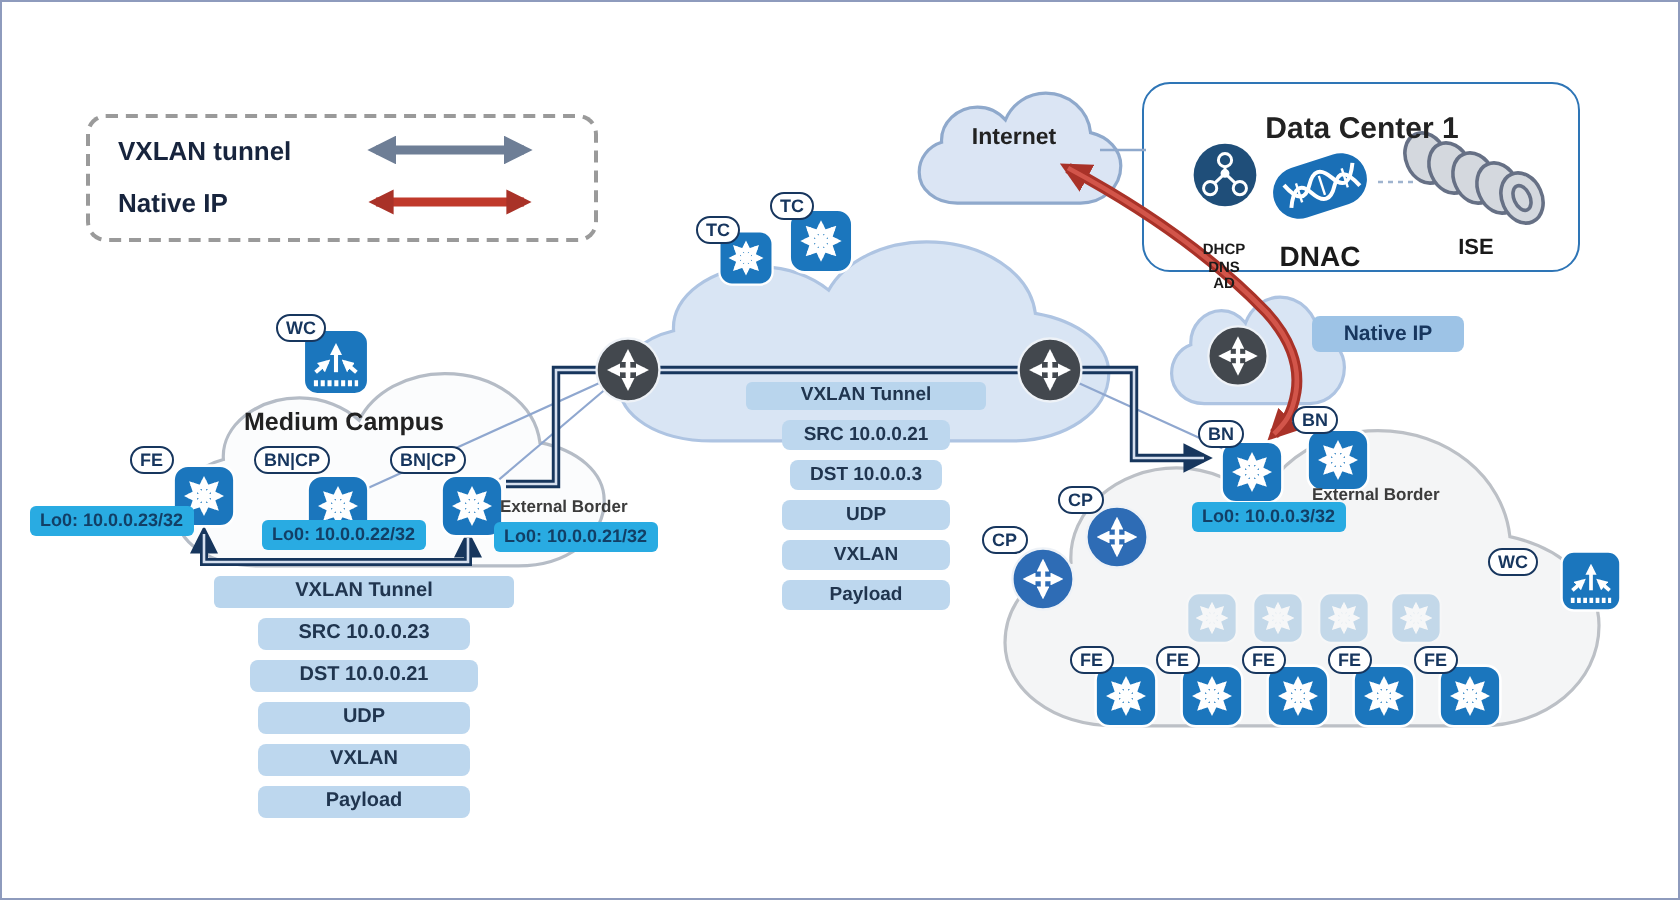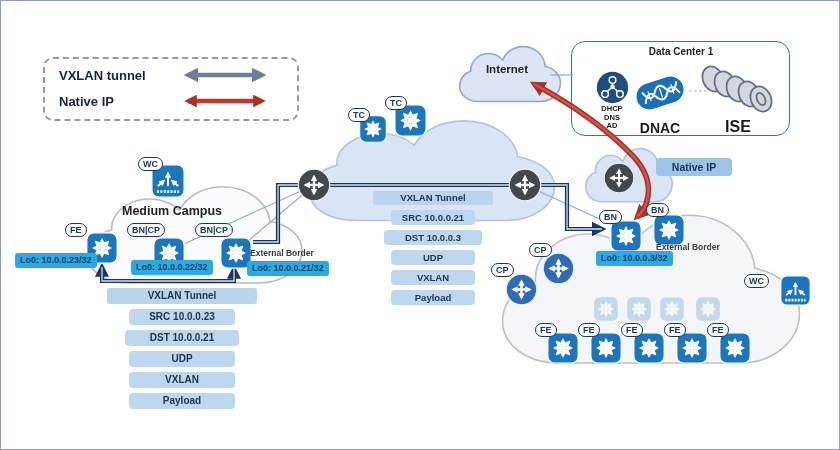--- a/index.html
+++ b/index.html
@@ -123,25 +123,25 @@
     </div>
     <div class="legrow" style="top:34px">
       <span class="leglabel">Native IP</span>
       <svg width="96" height="14">
         <line x1="11" y1="7" x2="85" y2="7" stroke="#c0392b" stroke-width="4.5" marker-start="url(#aR)" marker-end="url(#aR)"></line>
       </svg>
     </div>
   </div>
 
   <div id="dcbox"></div>
-  <div class="title" style="left:600px;top:45px;width:160px;font-size:10px;z-index:4">Data Center 1</div>
+  <div class="title" style="left:600px;top:55px;width:160px;font-size:15px;z-index:4">Data Center 1</div>
   <svg class="dev" style="left:595px;top:70px;color:#1f4e79" width="33" height="33" viewBox="0 0 40 40">
       <use href="#sDHCP"></use>
     </svg>
-  <div class="dclabel" style="left:590px;top:104px;width:42px;font-size:7.5px;line-height:8.5px">
+  <div class="dclabel" style="left:590px;top:120px;width:42px;font-size:7.5px;line-height:8.5px">
     <span style="display:block">DHCP</span>
     <span style="display:block">DNS</span>
     <span style="display:block">AD</span>
   </div>
   <svg class="dev" style="left:632px;top:66px" width="54" height="52" viewBox="0 0 54 52">
     <g transform="translate(27,26) rotate(-18)">
       <rect x="-24" y="-13" width="48" height="26" rx="13" fill="#1a6fb6"></rect>
       <path d="M-17,-6 Q-11,8 -5,-2 T7,-2 T19,-6" fill="none" stroke="#fff" stroke-width="2"></path>
       <path d="M-17,6 Q-11,-8 -5,2 T7,2 T19,6" fill="none" stroke="#fff" stroke-width="2"></path>
       <line x1="-11" y1="-5" x2="-11" y2="5" stroke="#fff" stroke-width="1.2"></line>
@@ -153,38 +153,38 @@
   <svg class="dev" style="left:700px;top:64px" width="76" height="50" viewBox="0 0 76 50">
     <g fill="#d4d8de" stroke="#667085" stroke-width="1.8">
       <ellipse cx="12" cy="14" rx="10" ry="13" transform="rotate(-24 12 14)"></ellipse>
       <ellipse cx="24" cy="19" rx="10" ry="13" transform="rotate(-24 24 19)"></ellipse>
       <ellipse cx="36" cy="24" rx="10" ry="13" transform="rotate(-24 36 24)"></ellipse>
       <ellipse cx="48" cy="29" rx="10" ry="13" transform="rotate(-24 48 29)"></ellipse>
       <ellipse cx="60" cy="34" rx="10" ry="13" transform="rotate(-24 60 34)"></ellipse>
       <ellipse cx="60" cy="34" rx="4" ry="6.5" transform="rotate(-24 60 34)" fill="none"></ellipse>
     </g>
   </svg>
-  <div class="dclabel" style="left:712px;top:117px;width:50px;font-size:16px">ISE</div>
+  <div class="dclabel" style="left:712px;top:117px;width:50px;font-size:11px">ISE</div>
 
   <div class="title" style="left:108px;top:203px;width:126px;font-size:12.5px">Medium Campus</div>
   <div class="title" style="left:473px;top:62px;width:66px;font-size:11.5px">Internet</div>
 
   <div class="ttable" style="left:106px;top:287px;width:150px">
     <div class="thead">VXLAN Tunnel</div>
     <div class="trow" style="width:106px">SRC 10.0.0.23</div>
     <div class="trow" style="width:114px">DST 10.0.0.21</div>
     <div class="trow" style="width:106px">UDP</div>
     <div class="trow" style="width:106px">VXLAN</div>
     <div class="trow" style="width:106px">Payload</div>
   </div>
 
   <div class="ttable" style="left:372px;top:190px;width:120px">
     <div class="thead" style="font-size:9.5px;line-height:14px">VXLAN Tunnel</div>
     <div class="trow" style="width:84px;font-size:9.5px;line-height:15px">SRC 10.0.0.21</div>
-    <div class="trow" style="width:98px;font-size:9.5px;line-height:15px">DST 10.0.0.3</div>
+    <div class="trow" style="width:76px;font-size:9.5px;line-height:15px">DST 10.0.0.3</div>
     <div class="trow" style="width:84px;font-size:9.5px;line-height:15px">UDP</div>
     <div class="trow" style="width:84px;font-size:9.5px;line-height:15px">VXLAN</div>
     <div class="trow" style="width:84px;font-size:9.5px;line-height:15px">Payload</div>
   </div>
 
   <svg class="lines" width="840" height="450">
 
     <g stroke="#8fa7cf" stroke-width="1.1">
       <line x1="313" y1="184" x2="172" y2="248"></line>
       <line x1="313" y1="184" x2="240" y2="246"></line>

